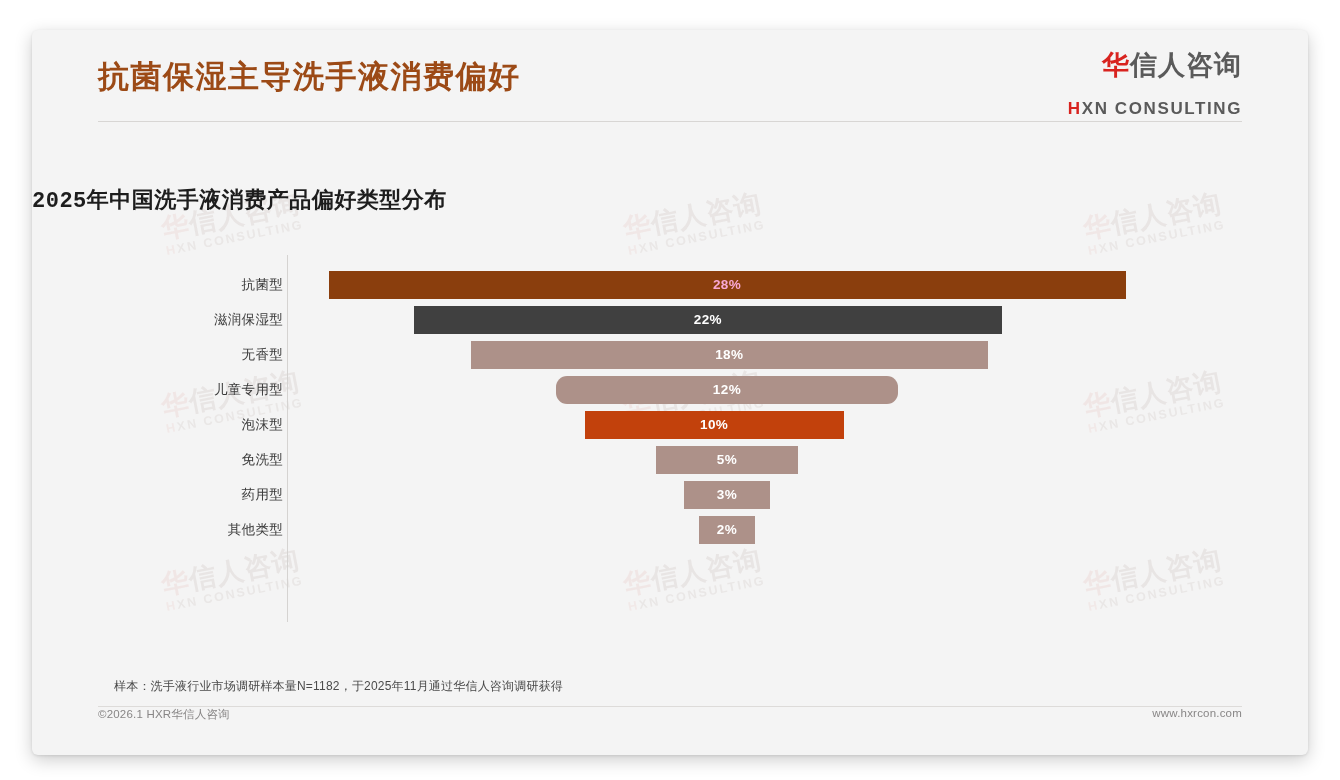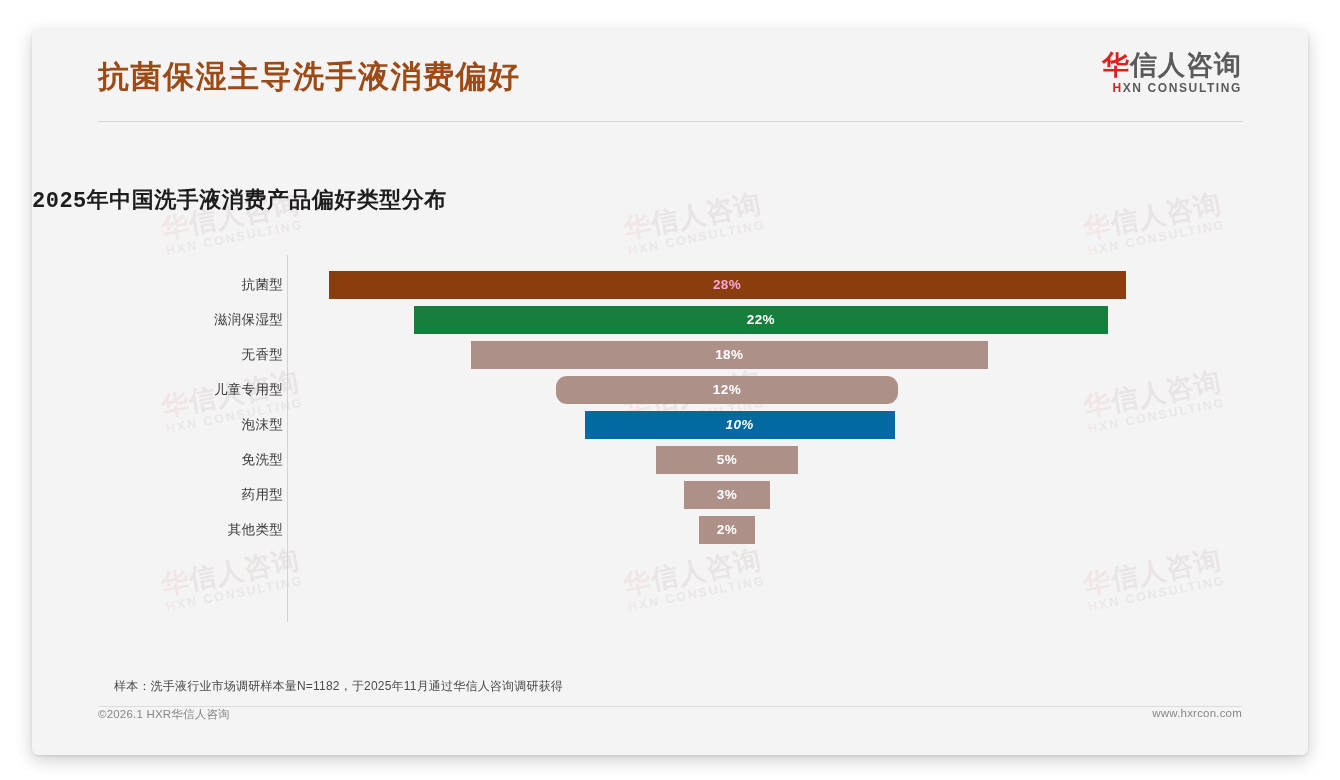--- a/index.html
+++ b/index.html
@@ -95,25 +95,25 @@
   .brand-cn {
     font-size: 27px;
     font-weight: bold;
     color: #5a5a5a;
     letter-spacing: 1px;
     line-height: 1.12;
     font-family: "Liberation Sans", "DejaVu Sans", sans-serif;
   }
   .brand-cn .brand-accent { color: #d8231f; }
   .brand-en {
-    font-size: 12px;
+    font-size: 17px;
     font-weight: bold;
     color: #5a5a5a;
     letter-spacing: 1.6px;
-    margin-top: 1px;
+    margin-top: 19px;
   }
   .brand-en .brand-accent { color: #d8231f; }
 
   
   .chart-block {
     position: absolute;
     left: 0;
     top: 100px;
     width: 100%;
     height: 540px;
@@ -297,21 +297,21 @@
             <div class="cat-label">抗菌型</div>
             <div class="bar-track">
               <div class="bar" style="left: 32.5px; width: 797px; background: rgb(138, 62, 13);">
                 <span class="bar-value" style="color: #f9a8d4;">28%</span>
               </div>
             </div>
           </div>
           <div class="funnel-row">
             <div class="cat-label">滋润保湿型</div>
             <div class="bar-track">
-              <div class="bar" style="left: 117.893px; width: 694px; background: #15803d;">
+              <div class="bar" style="left: 117.893px; width: 588px; background: #404040;">
                 <span class="bar-value" style="color: rgb(255, 255, 255);">22%</span>
               </div>
             </div>
           </div>
           <div class="funnel-row">
             <div class="cat-label">无香型</div>
             <div class="bar-track">
               <div class="bar" style="left: 174.821px; width: 517px; background: rgb(173, 145, 137);">
                 <span class="bar-value" style="color: rgb(255, 255, 255);">18%</span>
               </div>
@@ -321,21 +321,21 @@
             <div class="cat-label">儿童专用型</div>
             <div class="bar-track">
               <div class="bar" style="left: 260.214px; width: 341.571px; background: rgb(173, 145, 137); border-radius: 11px;">
                 <span class="bar-value" style="color: rgb(255, 255, 255);">12%</span>
               </div>
             </div>
           </div>
           <div class="funnel-row">
             <div class="cat-label">泡沫型</div>
             <div class="bar-track">
-              <div class="bar" style="left: 288.679px; width: 310px; background: #0369a1; font-style: italic;">
+              <div class="bar" style="left: 288.679px; width: 259px; background: #c2410c;">
                 <span class="bar-value" style="color: rgb(255, 255, 255);">10%</span>
               </div>
             </div>
           </div>
           <div class="funnel-row">
             <div class="cat-label">免洗型</div>
             <div class="bar-track">
               <div class="bar" style="left: 359.839px; width: 142.321px; background: rgb(173, 145, 137);">
                 <span class="bar-value" style="color: rgb(255, 255, 255);">5%</span>
               </div>

